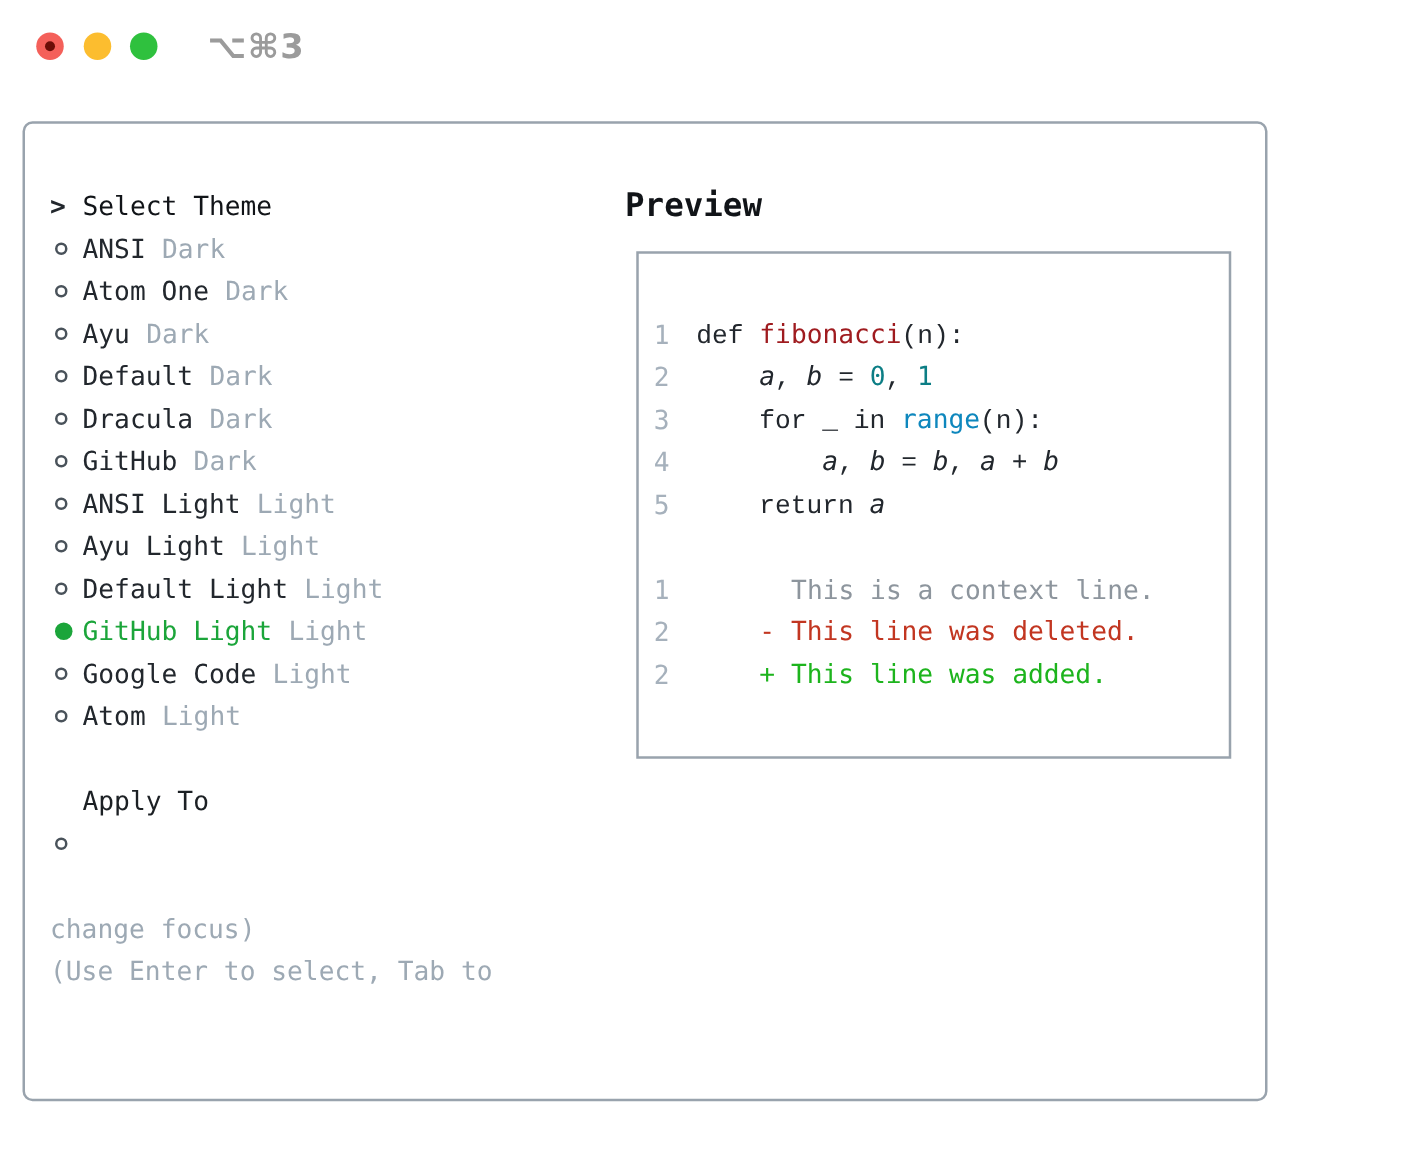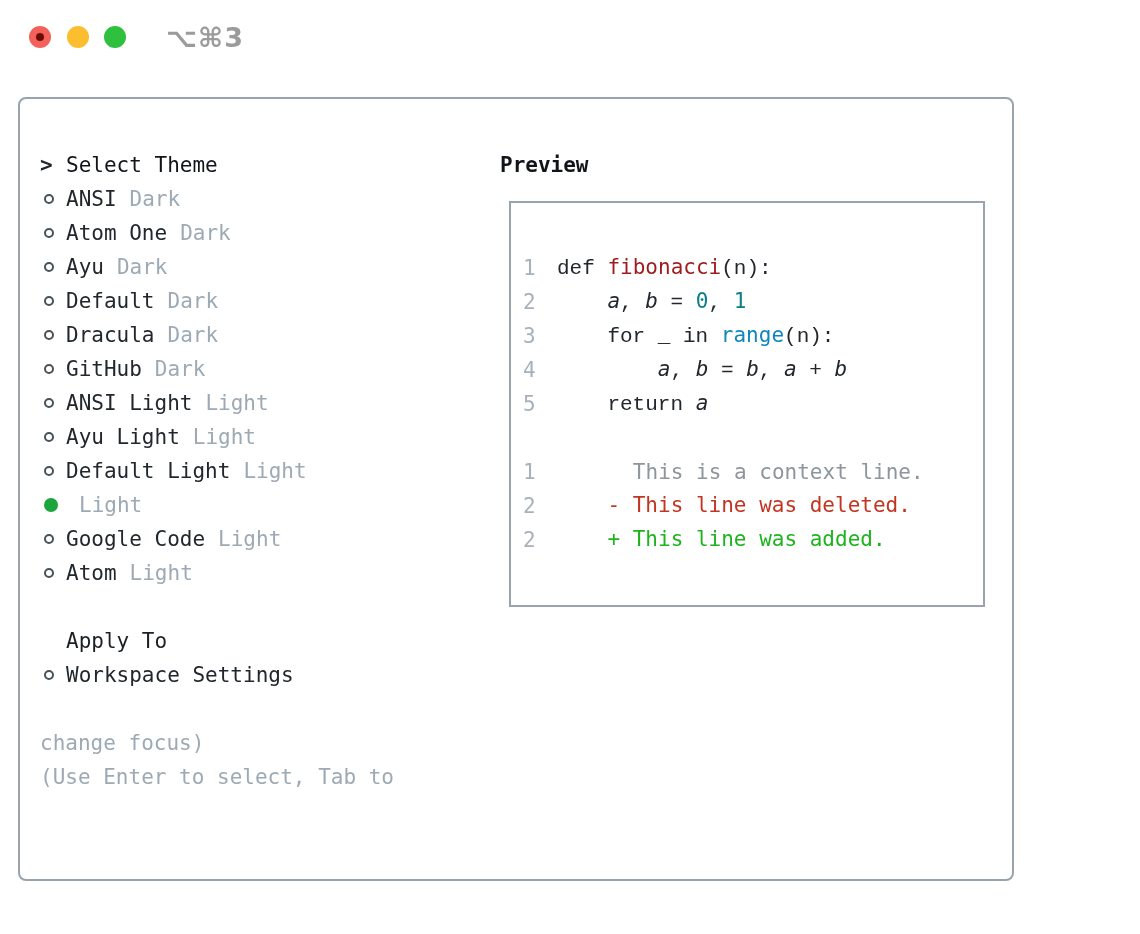--- a/index.html
+++ b/index.html
@@ -43,21 +43,21 @@
   .radio{width:10px;height:10px;border:2px solid #49525a;border-radius:50%;margin-left:4px;}
   .label{color:var(--dark);}
   .variant{color:var(--muted);margin-left:13px;}
   .item.selected .radio{width:14px;height:14px;border:none;background:var(--green);}
   .item.selected .label{color:var(--green);}
   .apply-title{color:#1c2024;}
   .hint{color:var(--muted);}
 
   
   .preview-hdr{position:absolute;left:480px;top:49px;height:34px;line-height:34px;
-    font-size:21px;font-weight:bold;color:#111418;}
+    font-size:26px;font-weight:bold;color:#111418;}
   .pvbox{position:absolute;left:489px;top:102px;width:476px;height:406px;
     border:2px solid var(--border);background:#fff;padding:48px 12px;}
   .cl{height:34px;display:flex;align-items:center;font-size:21px;line-height:34px;white-space:pre;}
   .ln{width:34px;flex:none;color:var(--ln);}
   .cd{white-space:pre;}
   .sg-plain{color:var(--dark);font-family:Liberation Mono, monospace;}
   .sg-function{color:var(--fn-red);}
   .sg-number{color:var(--num-teal);}
   .sg-builtin{color:var(--builtin-blue);}
   .sg-variable{color:var(--dark);font-style:italic;}
@@ -128,20 +128,21 @@
         <span class="label">Ayu Light</span>
         <span class="variant">Light</span>
       </div>
       <div class="row item">
         <span class="slot"><span class="radio"></span></span>
         <span class="label">Default Light</span>
         <span class="variant">Light</span>
       </div>
       <div class="row item selected">
         <span class="slot"><span class="radio"></span></span>
+        <span class="label">GitHub Light</span>
         <span class="variant">Light</span>
       </div>
       <div class="row item">
         <span class="slot"><span class="radio"></span></span>
         <span class="label">Google Code</span>
         <span class="variant">Light</span>
       </div>
       <div class="row item">
         <span class="slot"><span class="radio"></span></span>
         <span class="label">Atom</span>
@@ -149,21 +150,20 @@
       </div>
 
       <div class="row"></div>
 
       <div class="row">
         <span class="slot"></span>
         <span class="apply-title">Apply To</span>
       </div>
       <div class="row item">
         <span class="slot"><span class="radio"></span></span>
-        <span class="label">Workspace Settings</span>
       </div>
 
       <div class="row"></div>
 
       <div class="row hint">change focus)</div>
       <div class="row hint">(Use Enter to select, Tab to</div>
     </div>
 
     <div class="preview-hdr">Preview</div>
 

